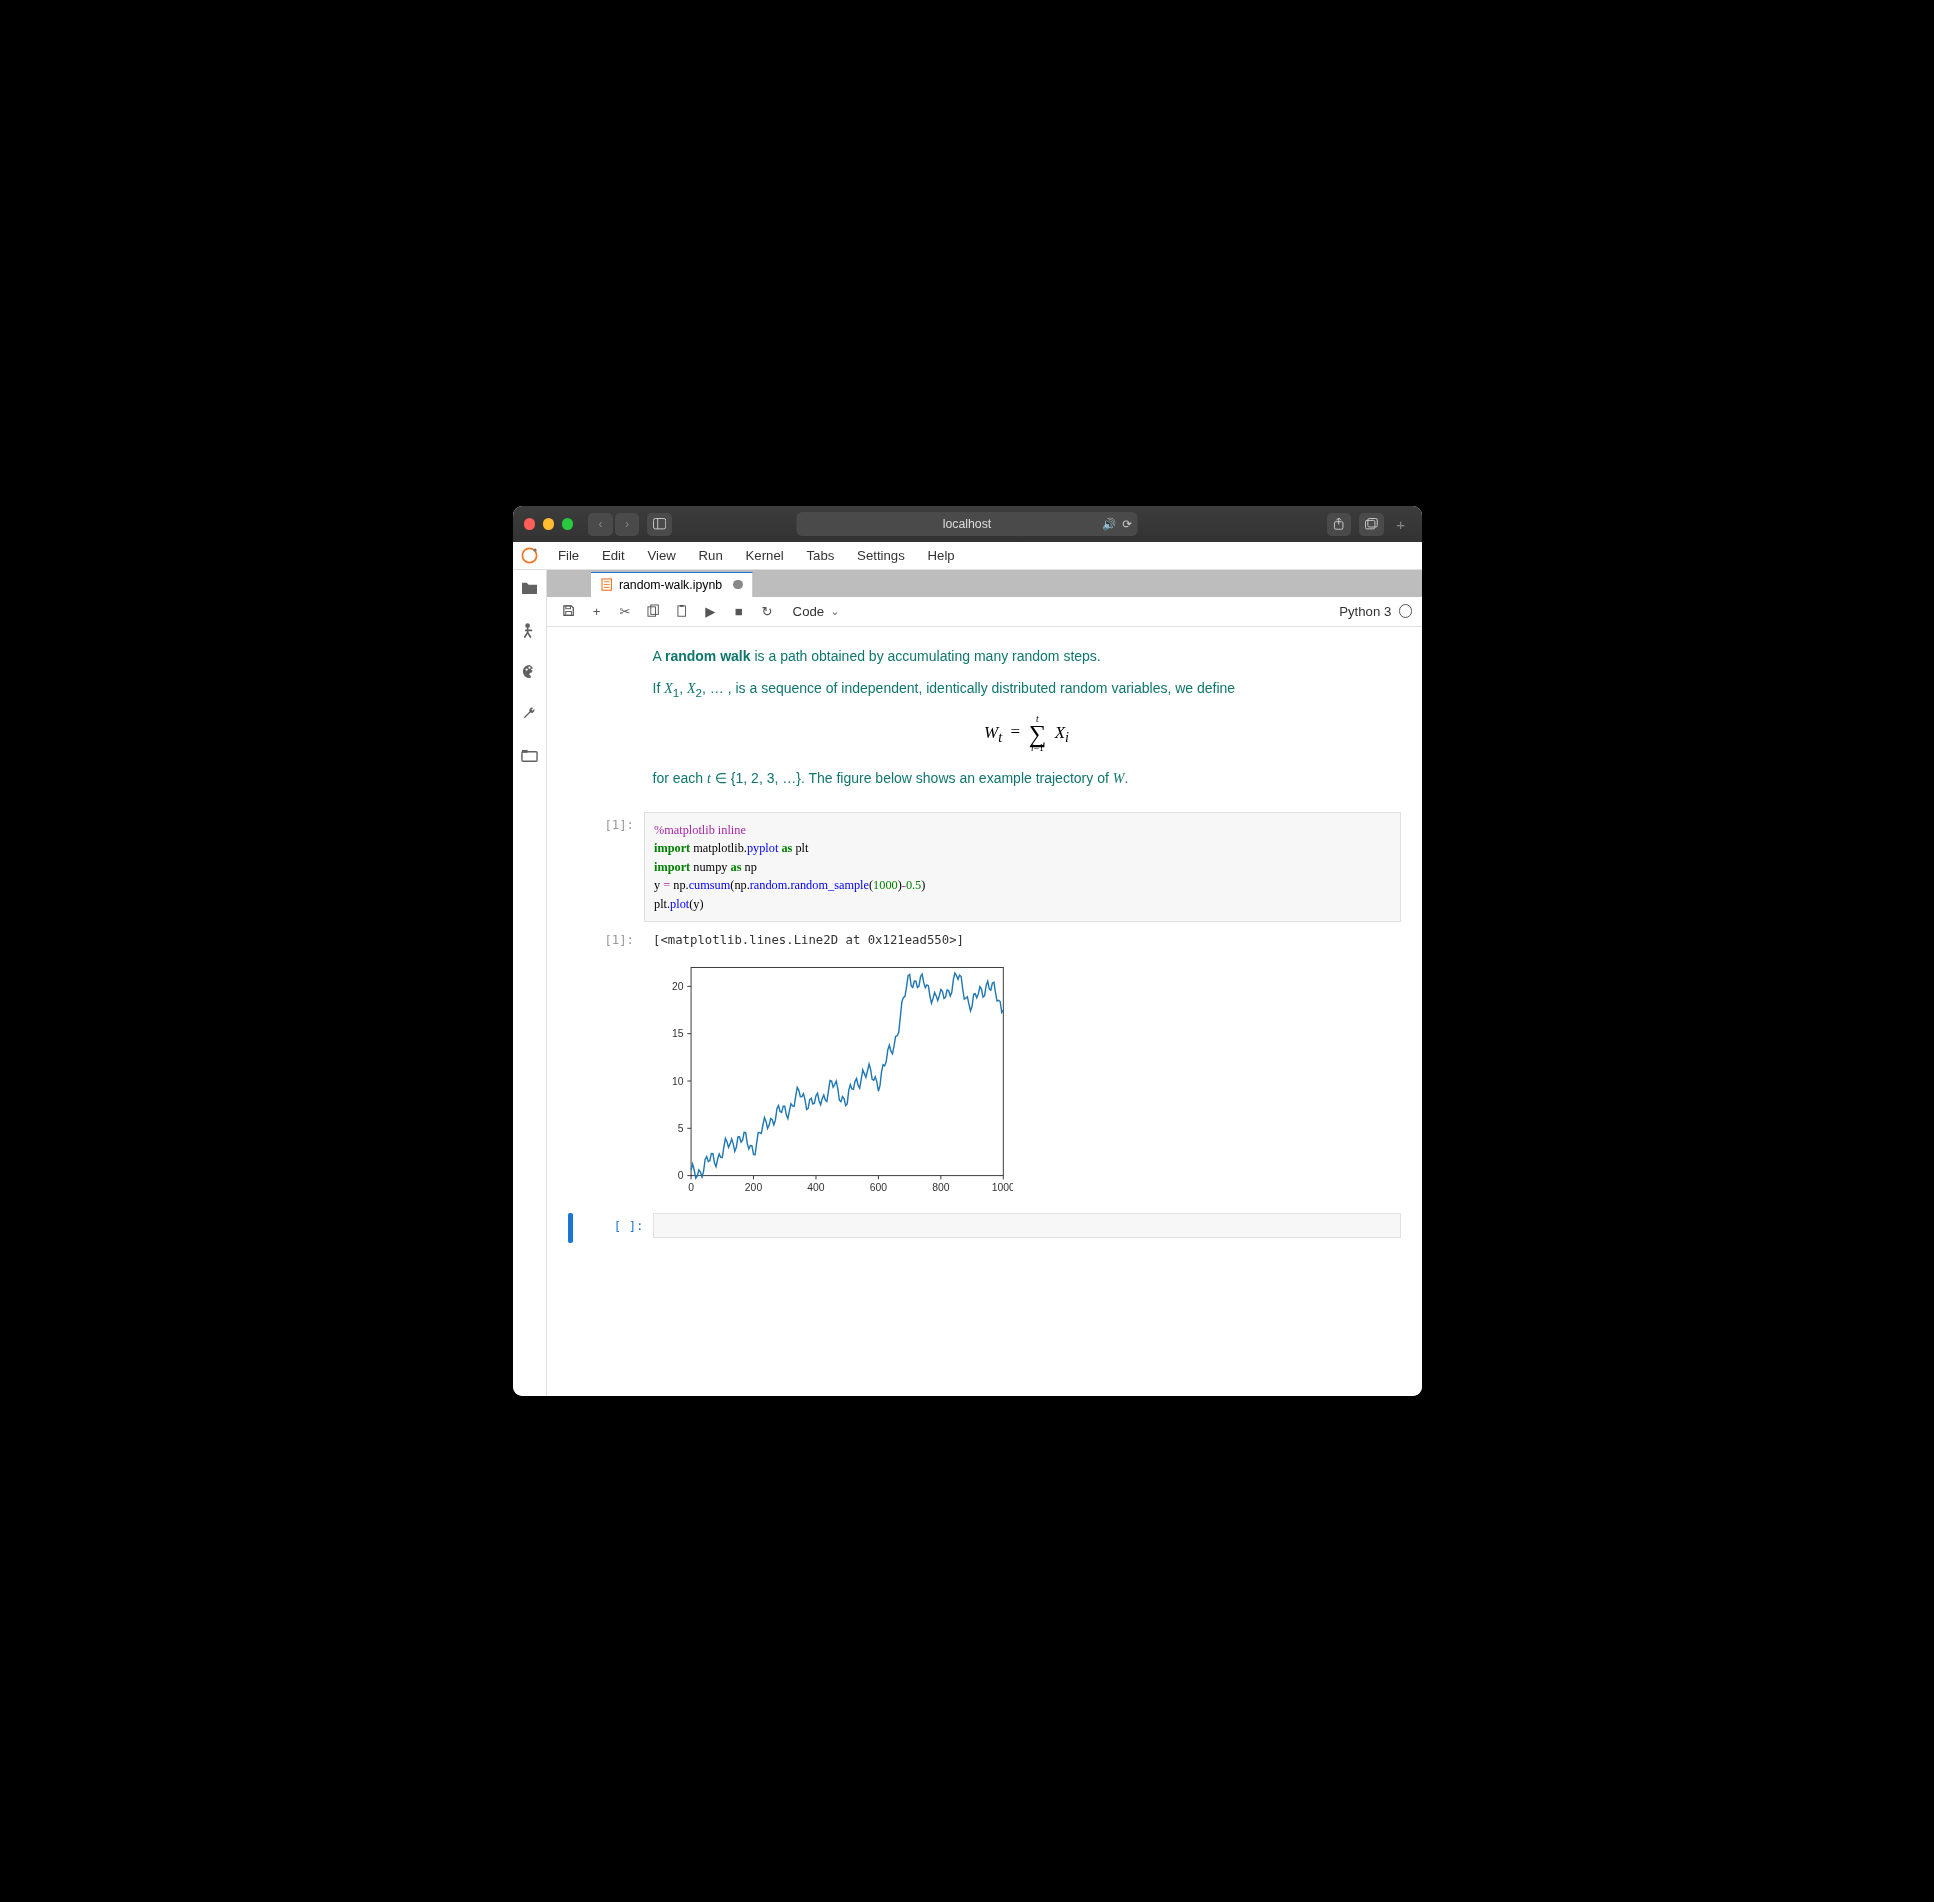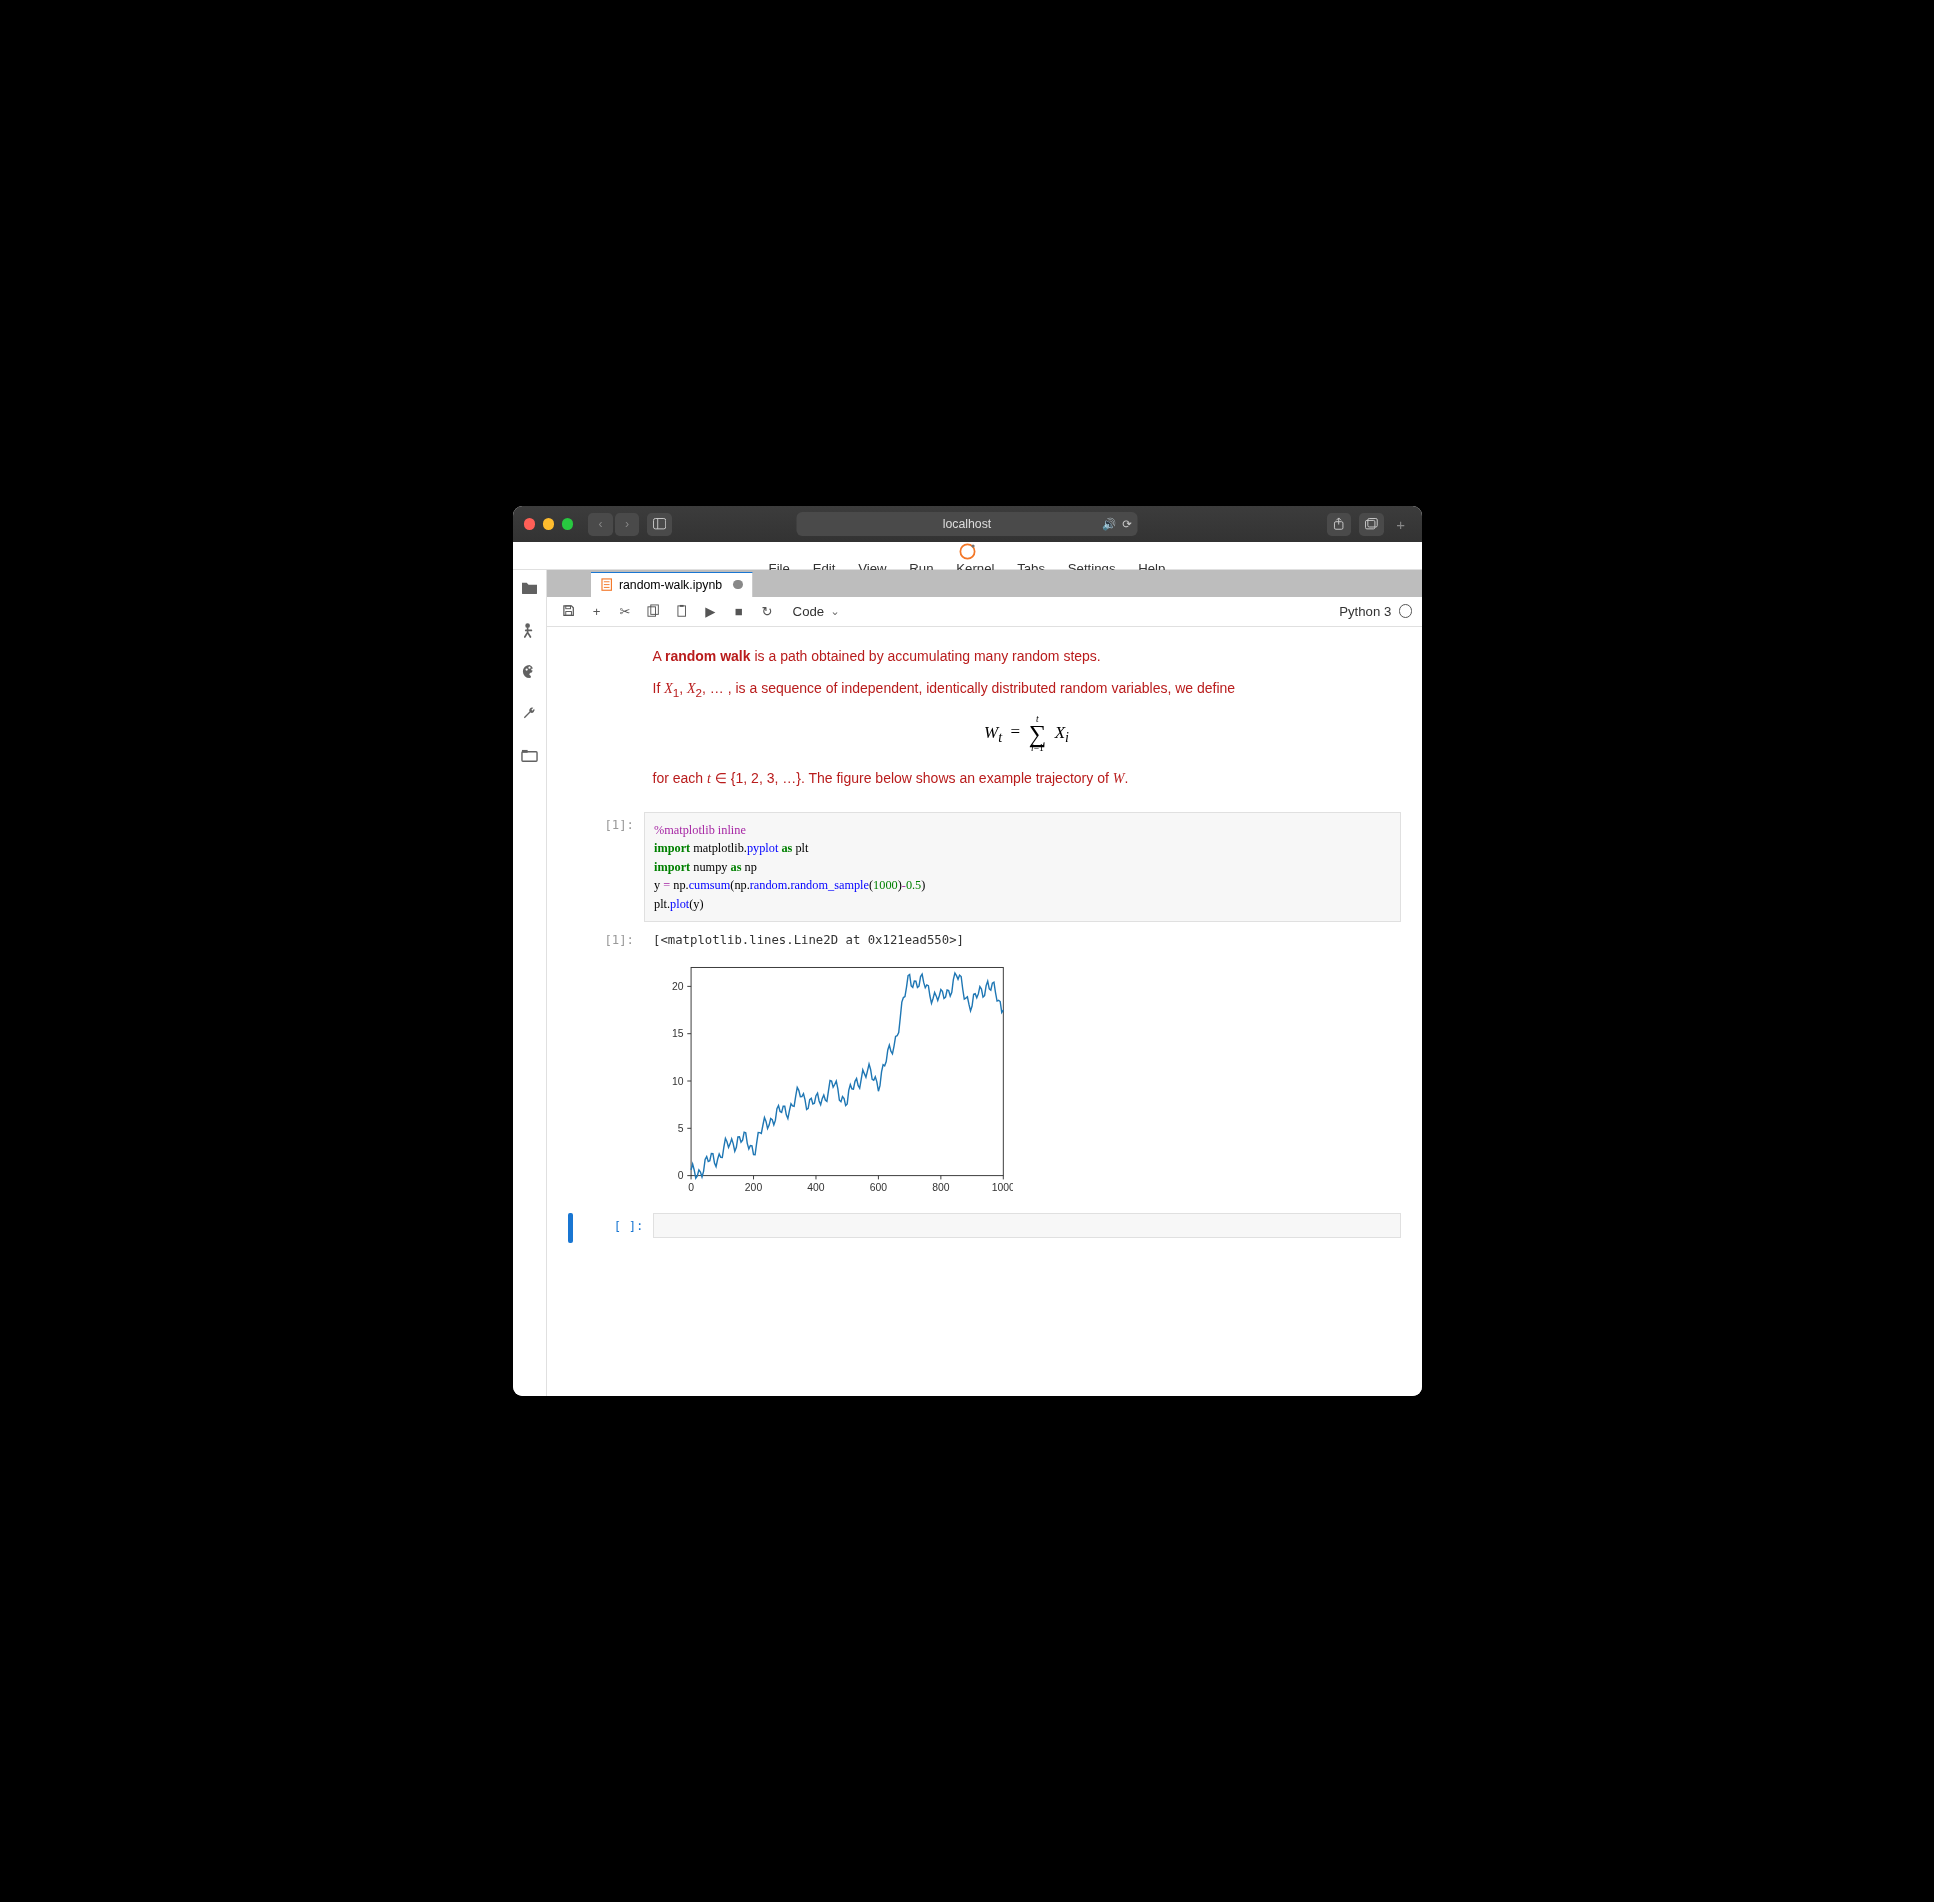--- a/index.html
+++ b/index.html
@@ -12,21 +12,21 @@
 .tdot.yellow { background: #febc2e; }
 .tdot.green { background: #28c840; }
 .navarrows { display: flex; gap: 1.9px; margin-left: 15px; }
 .navarrow { width: 24.6px; height: 23px; background: #4a4a4a; border-radius: 4.7px; display: flex; align-items: center; justify-content: center; color: #888; font-size: 12.3px; }
 .sidetoggle { width: 24.6px; height: 23px; background: #4a4a4a; border-radius: 4.7px; margin-left: 7.6px; display: flex; align-items: center; justify-content: center; color: #ccc; }
 .addrbar { position: absolute; left: 50%; transform: translateX(-50%); width: 341px; height: 24.6px; background: #4a4a4a; border-radius: 5.7px; display: flex; align-items: center; justify-content: center; color: #ddd; font-size: 12.3px; }
 .addr-icons { position: absolute; right: 5.7px; display: flex; gap: 5.7px; align-items: center; color: #6fa8f5; font-size: 11.4px; }
 .titlebar-right { margin-left: auto; display: flex; gap: 7.6px; }
 .tbbtn { width: 24.6px; height: 23px; background: #4a4a4a; border-radius: 4.7px; display: flex; align-items: center; justify-content: center; color: #ccc; font-size: 12.3px; }
 .plusbtn { width: 19px; height: 23px; display:flex; align-items:center; justify-content:center; color:#888; font-size:15px; }
-.menubar { height: 28px; background: #fff; display: flex; align-items: center; padding: 0 0 0 0; border-bottom: 0.9px solid #e0e0e0; flex-direction: column; }
+.menubar { height: 28px; background: #fff; display: flex; align-items: center; padding: 0 0 0 0; border-bottom: 0.9px solid #e0e0e0; }
 .logo { width: 34px; display:flex; align-items:center; justify-content:center;}
 .logo svg { width:19px; height:19px; }
 .menuitem { padding: 0 11.4px; font-size: 13.2px; color: #333; cursor: default; }
 .body { flex: 1; display: flex; overflow: hidden; }
 .leftsidebar { width: 34px; background: #fff; border-right: 0.9px solid #e0e0e0; display: flex; flex-direction: column; align-items: center; padding-top: 5.7px; gap: 19px; }
 .sideicon { width: 23px; height: 23px; display:flex; align-items:center; justify-content:center; color:#616161; }
 .main { flex:1; display:flex; flex-direction: column; background:#bdbdbd; overflow:hidden;}
 .tabrow { height:26.5px; background:#bdbdbd; display:flex; align-items:flex-end; padding-top:1.9px;margin-left:44px;}
 .tab { height:24.6px; background:#fff; border-top:1.9px solid #1976d2; display:flex; align-items:center; padding:0 9.5px; font-size:12.3px; gap:5.7px; border-right:0.9px solid #ccc; }
 .tab .nbicon { width:13.2px; height:13.2px; display:inline-flex; align-items:center; justify-content:center; }
@@ -35,21 +35,21 @@
 .tbtn { width:24.6px; height:23px; display:flex; align-items:center; justify-content:center; color:#555; font-size:13.2px; border-radius:2.8px; }
 .tsel { margin-left:5.7px; border:none; background:transparent; font-size:13.2px; color:#333; padding:1.9px 19px 1.9px 3.8px; appearance:none; position:relative;}
 .tsel-wrap { position:relative; display:flex; align-items:center;}
 .tsel-wrap:after { content:'⌄'; position:absolute; right:3.8px; pointer-events:none; color:#666; font-size:11.4px;}
 .kernel { margin-left:auto; display:flex; align-items:center; gap:7.6px; font-size:13.2px; color:#333;}
 .kernel .kcirc { width:13.2px; height:13.2px; border:1.4px solid #555; border-radius:50%;}
 .notebook { flex:1; background:#fff; overflow-y:auto; padding: 19px 15px 38px 15px;}
 .nbcontent { max-width: 833px; margin: 0 auto; }
 .mdcell { padding: 0 0 11.4px 85px; }
 .mdcell h1 { font-size: 32px; font-weight: 700; color:#222; margin-bottom: 13.2px;}
-.mdcell p { font-size: 14px; color:#b91c1c; margin-bottom: 11.4px; line-height:1.5;}
+.mdcell p { font-size: 14px; color:#0f766e; margin-bottom: 11.4px; line-height:1.5;}
 .math { font-family: 'Georgia', serif; font-style: italic;}
 .eqn { text-align:center; margin: 13.2px 0 15px 0; font-family: Georgia, serif; font-size:17px;}
 .cell { display:flex; margin-bottom: 5.7px; }
 .prompt { width: 76px; text-align:right; padding: 5.7px 9.5px 0 0; font-family: 'Menlo', monospace; font-size:12.3px; color:#999; flex-shrink:0;}
 .prompt.in { color:#999;}
 .prompt.out { color:#999;}
 .prompt.active { color:#1976d2;}
 .inputarea { flex:1; background:#f7f7f7; border:0.9px solid #e0e0e0; padding:7.6px 9.5px; font-family: Liberation Serif, serif; font-size:12.3px; line-height:1.5; white-space:pre; overflow-x:auto;}
 .inputarea.empty { background:#f7f7f7; min-height:24.6px;}
 .outputtext { flex:1; padding:5.7px 9.5px; font-family:'Menlo',monospace; font-size:12.3px; color:#333;}

